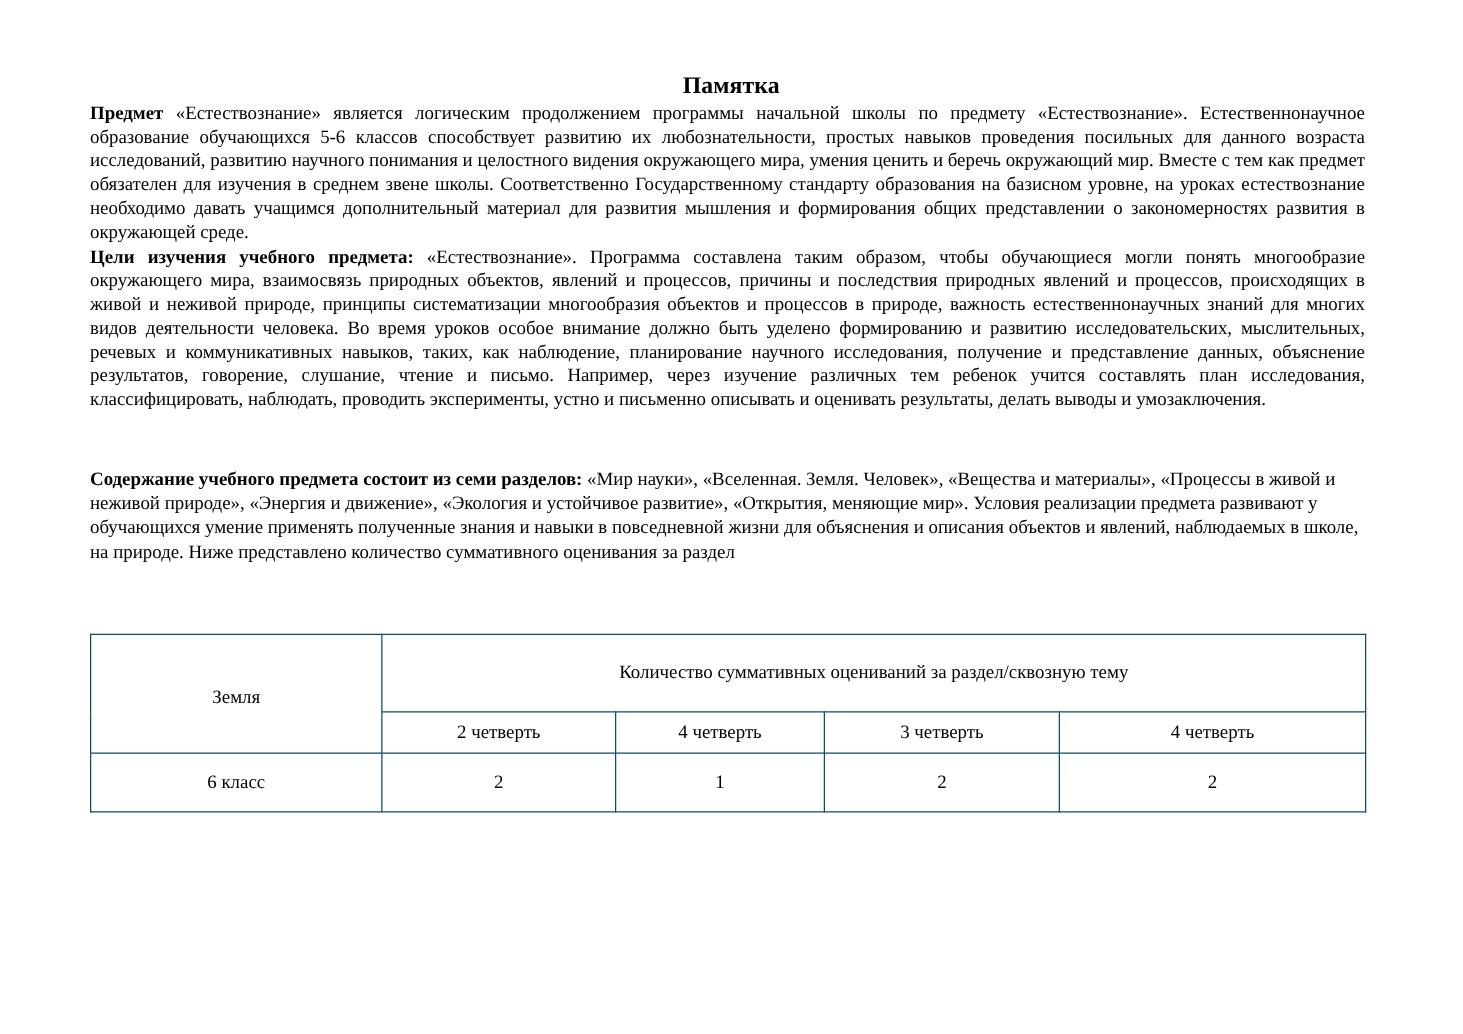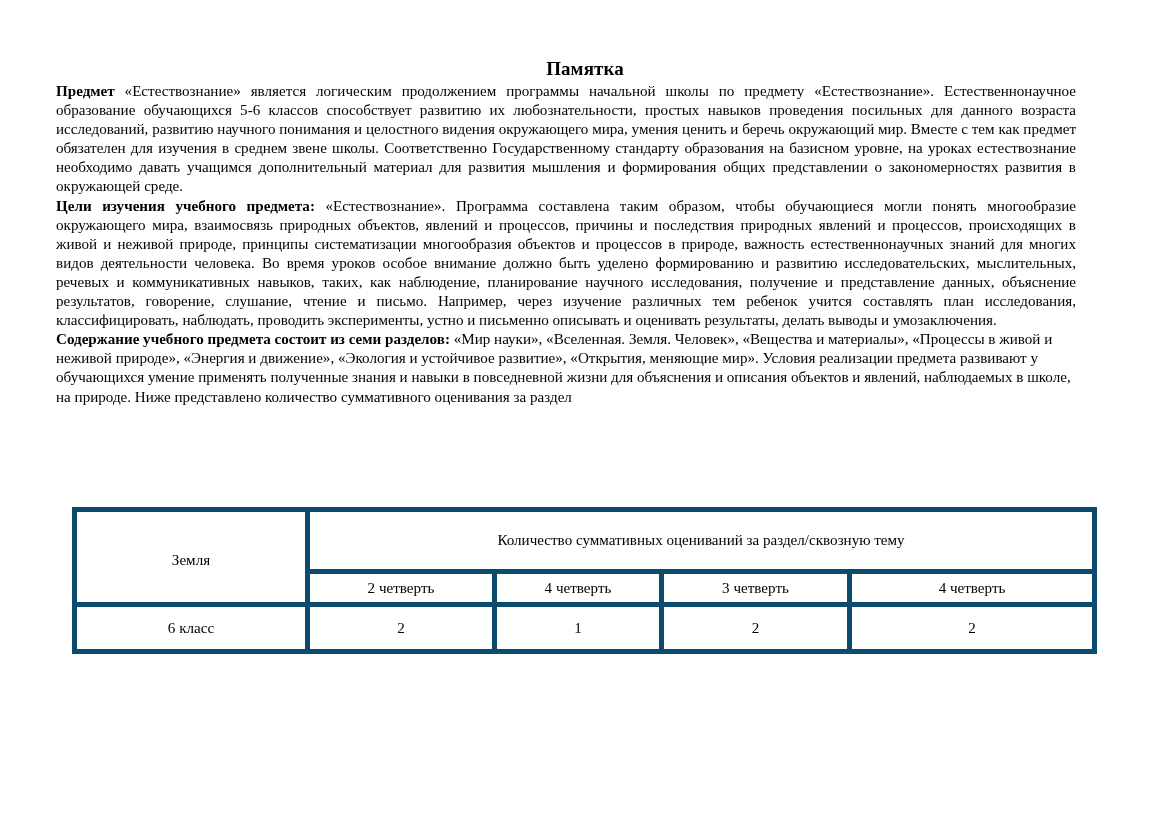--- a/index.html
+++ b/index.html
@@ -30,36 +30,37 @@
     font-size: 19px;
     font-weight: bold;
     line-height: 1.0;
     margin: 0;
     padding-top: 59px;
     letter-spacing: 0.1px;
   }
 
   .body-block {
     position: absolute;
-    left: 56px;
+    left: 72px;
     top: 82px;
     width: 1020px;
   }
 
   p.para {
     margin: 0;
     font-size: 15.1px;
     line-height: 19.1px;
     text-align: justify;
     text-justify: inter-word;
     hyphens: none;
   }
 
   p.para-left {
     text-align: left;
+    margin-top: 45px;
   }
 
   .lead {
     font-weight: bold;
   }
 
   
   .tbl-wrap {
     position: absolute;
     left: 72px;
@@ -69,21 +70,21 @@
 
   table.grid {
     border-collapse: collapse;
     width: 1020px;
     table-layout: fixed;
     font-size: 15.1px;
   }
 
   table.grid th,
   table.grid td {
-    border: 5px solid #0c4a6e;
+    border: 1px solid #0c4a6e;
     text-align: center;
     vertical-align: middle;
     font-weight: normal;
     padding: 0;
   }
 
   .r-head-tall  { height: 62px; }
   .r-head-short { height: 33px; }
   .r-data       { height: 47px; }
 

